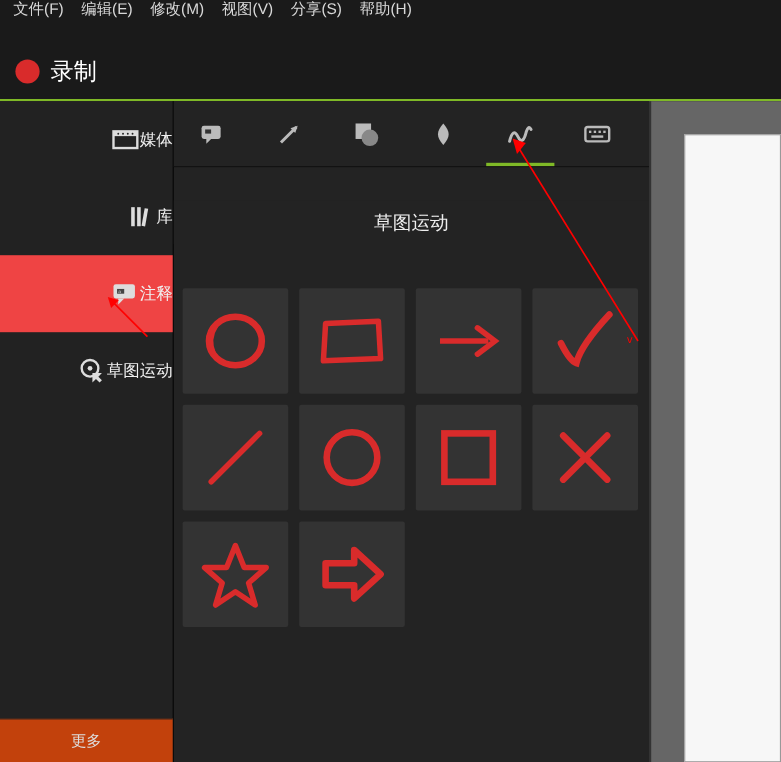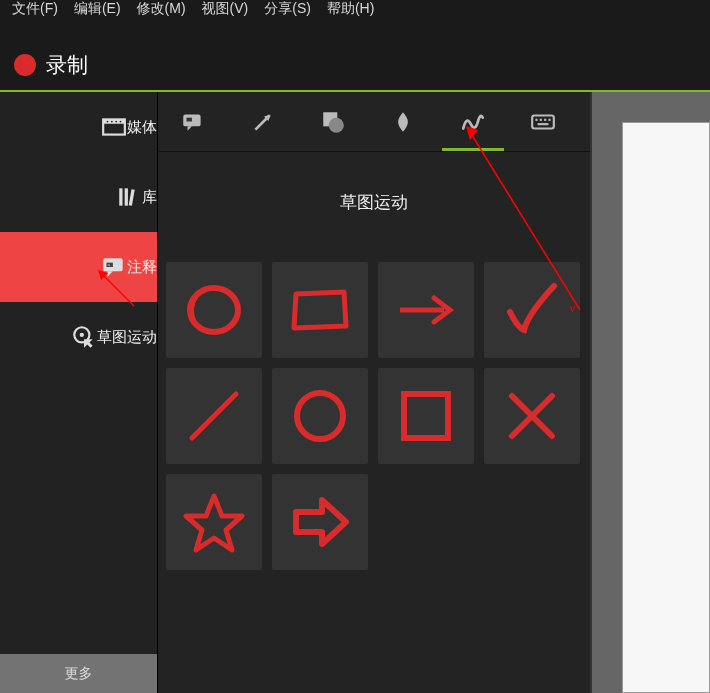--- a/index.html
+++ b/index.html
@@ -73,21 +73,21 @@
     width: 26px; height: 26px;
     display: flex;
     align-items: center;
     justify-content: center;
     flex-shrink: 0;
   }
   .sidebar-icon svg { width: 26px; height: 26px; }
   .sidebar-spacer { flex: 1; }
   .more-btn {
     height: 40px;
-    background: #737373;
+    background: #c2410c;
     display: flex;
     align-items: center;
     justify-content: center;
     font-size: 14px;
     color: #ddd;
     cursor: pointer;
     border-top: 1px solid #222;
   }
   .center {
     flex: 1;

